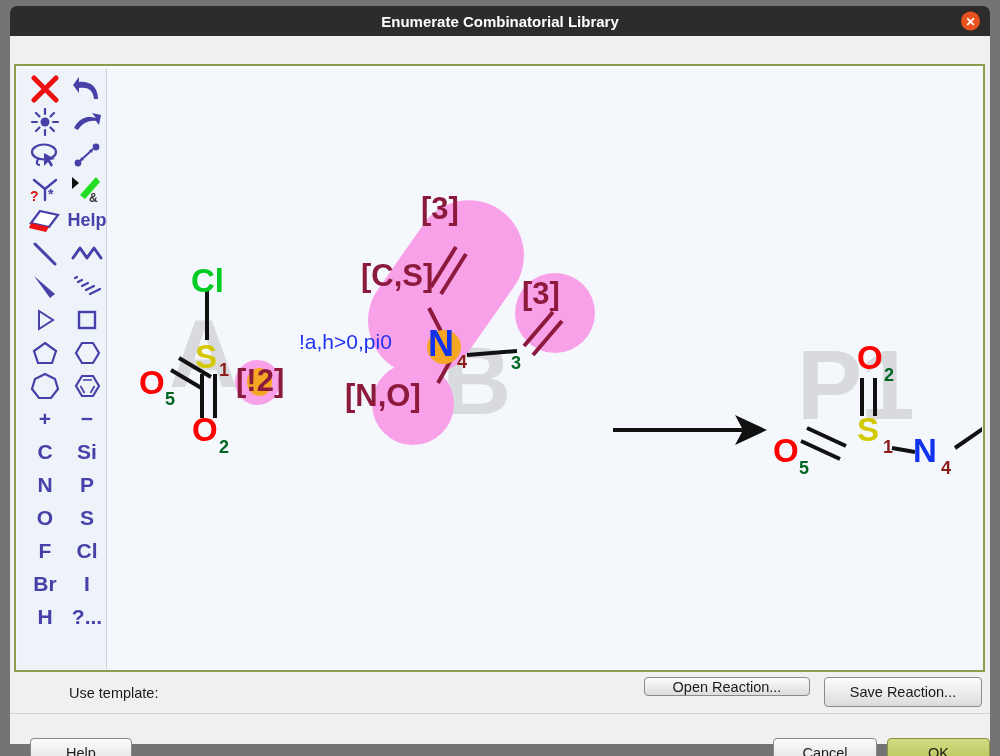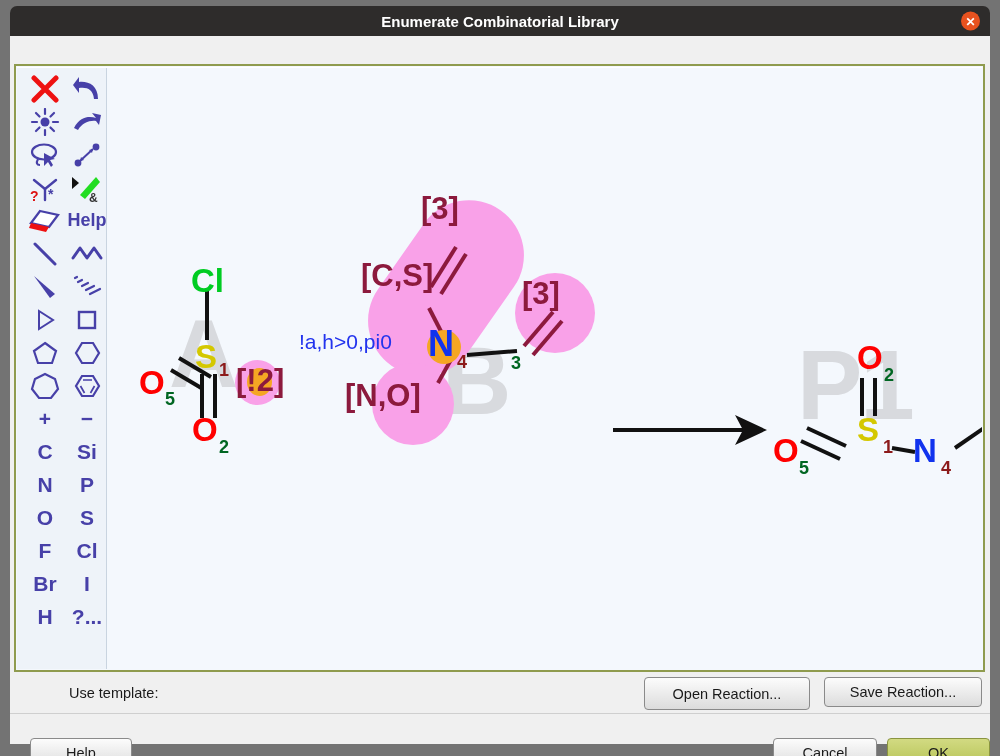--- a/index.html
+++ b/index.html
@@ -217,21 +217,21 @@
   .btn {
     position: absolute;
     background: linear-gradient(to bottom, #fcfcfc 0%, #ececec 50%, #dcdcdc 100%);
     border: 1px solid #8a8a8a;
     border-radius: 4px;
     font-size: 14.5px;
     color: #1a1a1a;
     display: flex; align-items: center; justify-content: center;
     cursor: pointer;
   }
-  #btn-open { left: 634px; top: 1px; width: 166px; height: 33px; }
+  #btn-open { left: 634px; top: 1px; width: 166px; height: 19px; }
   #btn-save { left: 814px; top: 1px; width: 158px; height: 30px; }
 
   
   .bottombar {
     position: absolute;
     left: 0; top: 679px;
     width: 948px; height: 29px;
     background: #f0f0f0;
   }
   #btn-help   { left: 20px;  top: 23px; width: 102px; height: 30px; }

